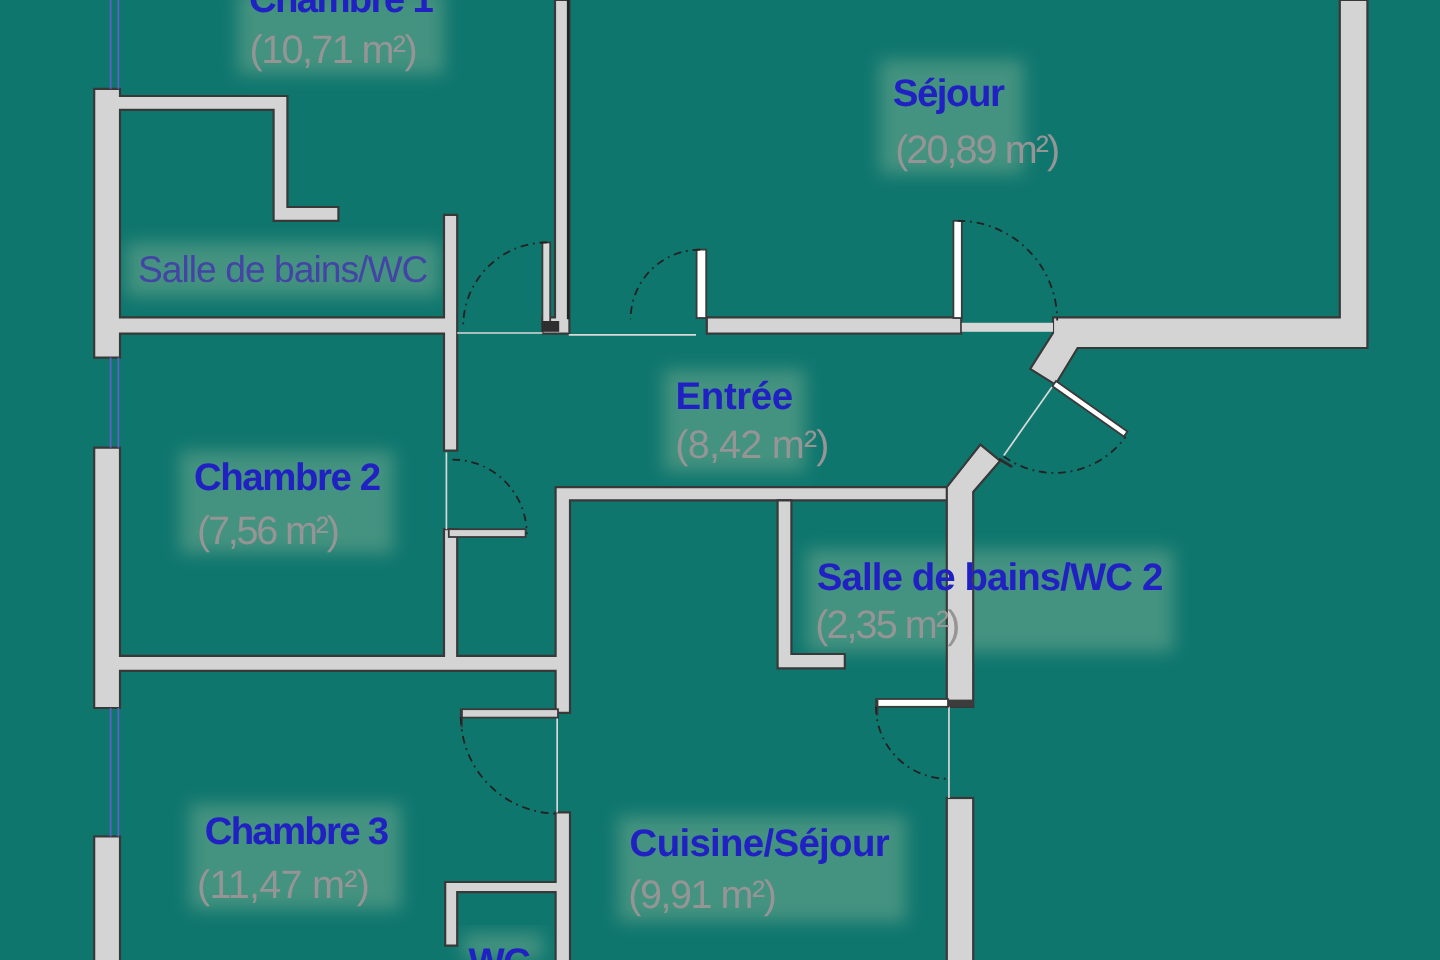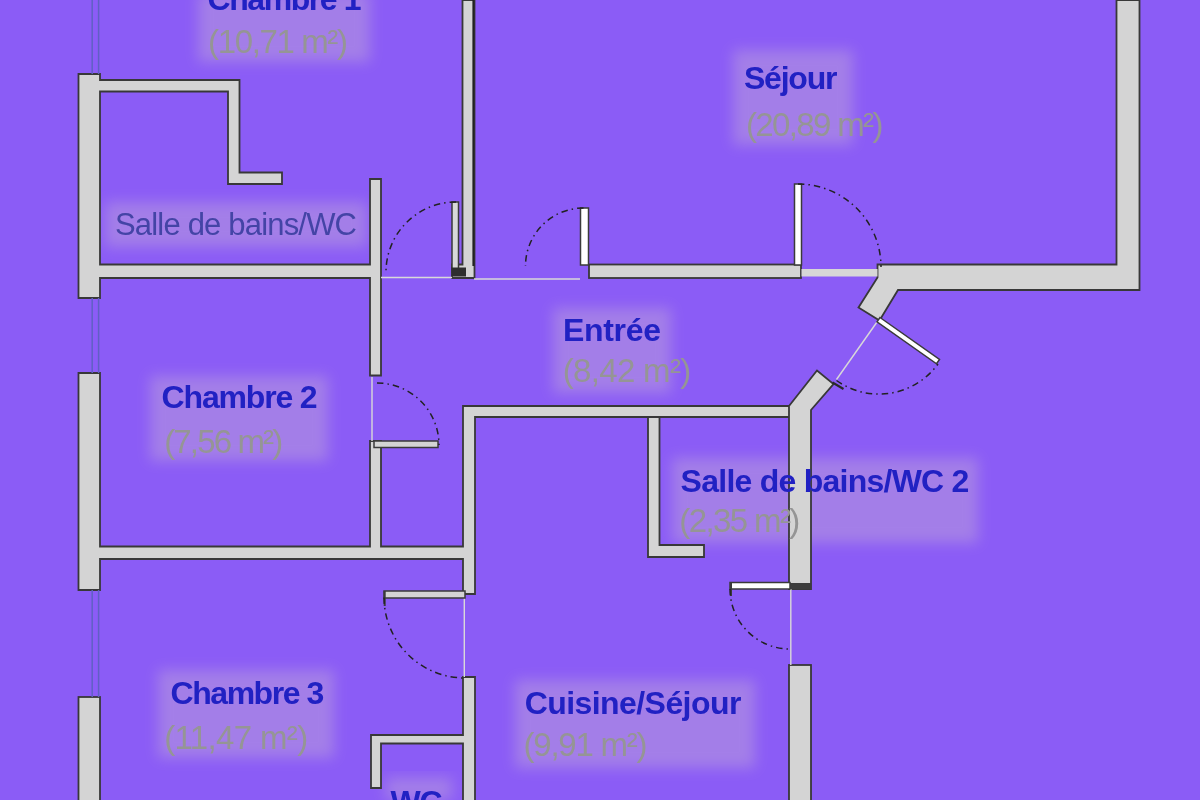--- a/index.html
+++ b/index.html
@@ -1,16 +1,16 @@
 <!DOCTYPE html>
 <html><head>
 <meta charset="utf-8">
 <style>
   html,body{margin:0;padding:0;background:#ffffff;}
-  #plan{width:1200px;height:800px;position:relative;overflow:hidden;background:#8b5cf6;}
+  #plan{width:1200px;height:800px;position:relative;overflow:hidden;background:#0f766e;}
   svg text{font-family:"Liberation Sans", sans-serif;}
   .rl{font-weight:bold;font-size:32px;fill:#2121c3;}
   .ra{font-size:33px;fill:#959595;}
   .rm{font-size:31px;fill:#4444a6;}
   .wall{fill:#d4d4d4;stroke:#383838;stroke-width:1.8;}
   .leaf{fill:#ffffff;stroke:#3a3a3a;stroke-width:1.5;}
   .gleaf{fill:#d4d4d4;stroke:#3a3a3a;stroke-width:1.5;}
   .arc{fill:none;stroke:#222222;stroke-width:1.5;stroke-dasharray:6.5 4 1.5 4;}
   .thr{stroke:#d9d9d9;stroke-width:1.4;fill:none;}
   .win{stroke:#6060c4;stroke-width:1.5;fill:none;}

